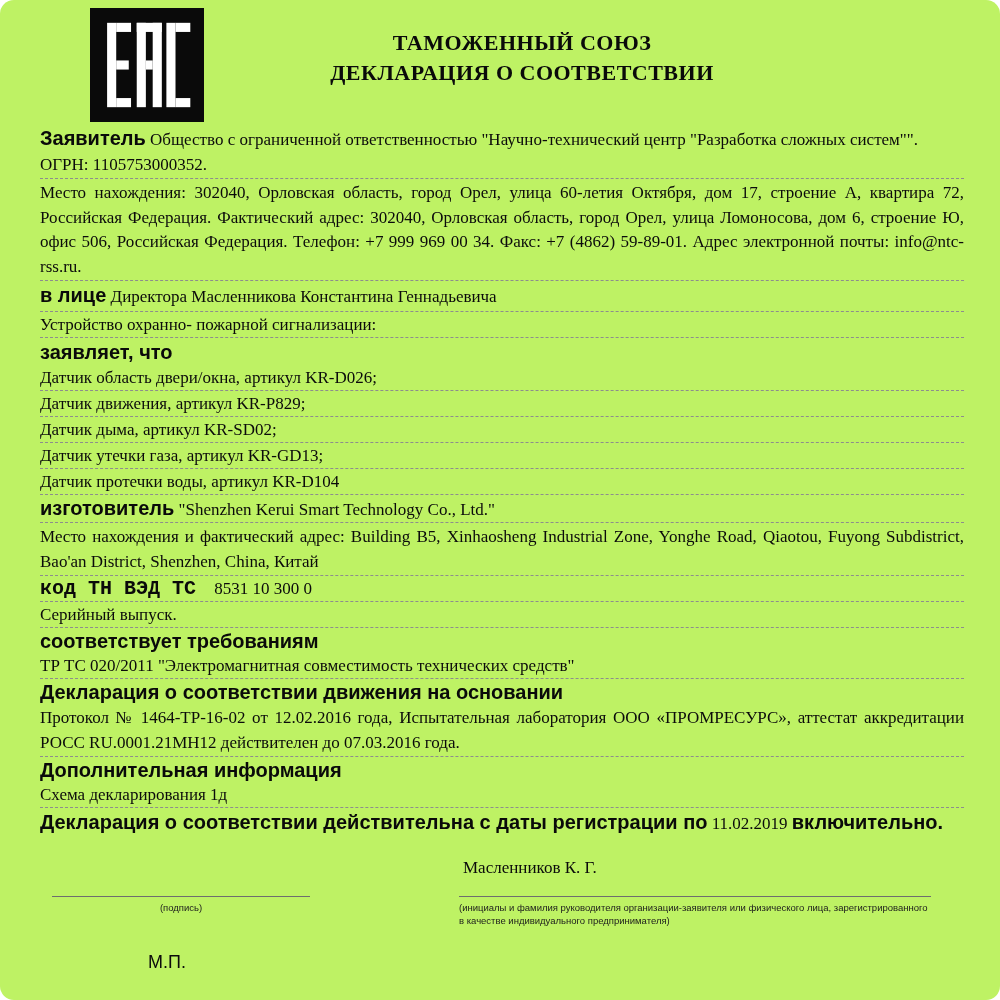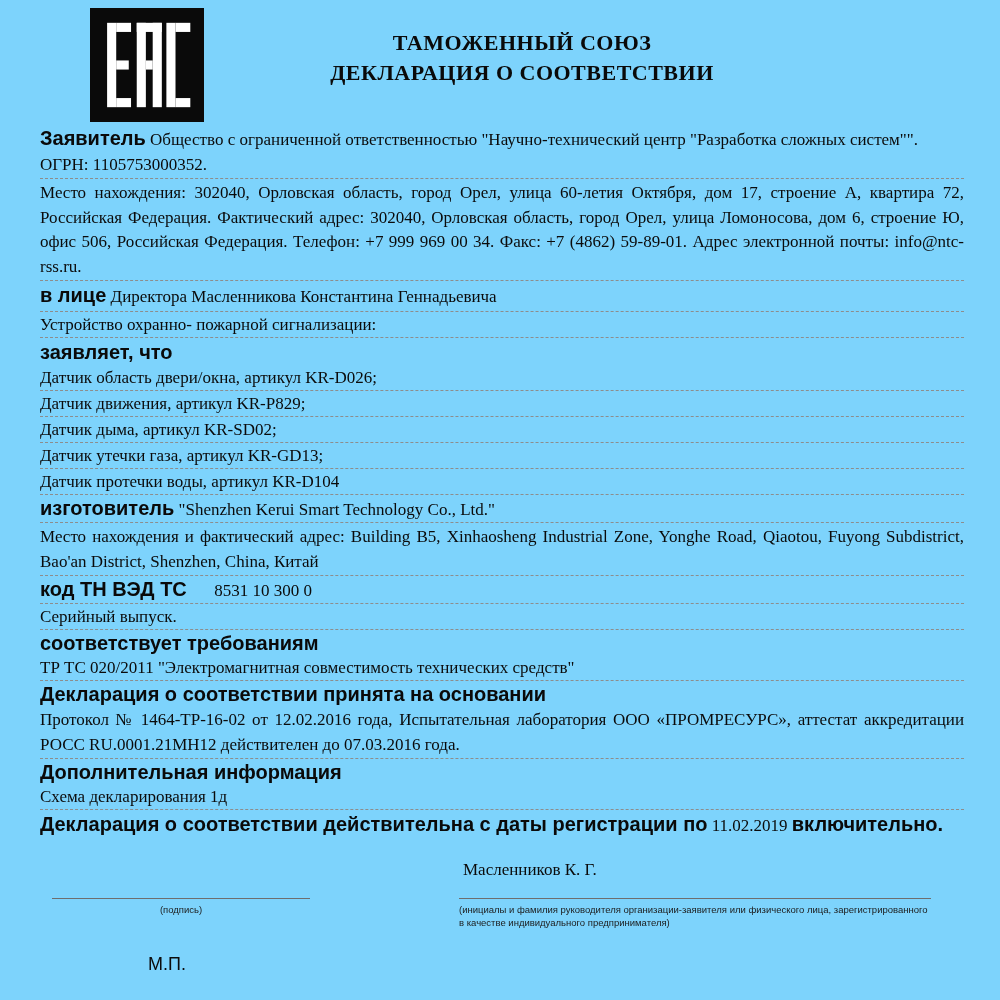--- a/index.html
+++ b/index.html
@@ -1,33 +1,33 @@
 <!DOCTYPE html>
 <html><head>
 <meta charset="utf-8">
 <style>
   html,body{margin:0;padding:0;background:#ffffff;width:1000px;height:1000px;overflow:hidden;}
-  .page{position:relative;width:1000px;height:1000px;background:#7dd3fc;color:#0b0b0b;
+  .page{position:relative;width:1000px;height:1000px;background:#bef264;color:#0b0b0b;
         font-family:"Liberation Serif", serif;font-size:17px;box-sizing:border-box;
-        padding:8px 36px 0 40px;}
+        padding:8px 36px 0 40px;border-radius:14px;}
   
   .hdr{position:relative;height:118px;}
   .logo{position:absolute;left:50px;top:0;width:114px;height:114px;}
   .title{padding-top:20px;text-align:center;margin-left:40px;
          font-family:"Liberation Serif", serif;font-weight:bold;font-size:22px;
          line-height:30px;letter-spacing:.5px;color:#0a0a0a;}
   
   .lbl{font-family:"Liberation Sans", sans-serif;font-weight:bold;font-size:20px;color:#0a0a0a;}
   .serif{font-family:"Liberation Serif", serif;}
   .row{line-height:22px;padding:0 0 1px 0;}
   .p24{line-height:24.5px;}
   .dashed{border-bottom:1.5px dashed #8d8d8d;margin-bottom:2px;}
   .j{text-align:justify;margin:0;}
   .block{display:block;}
-  .tnved-lbl{display:inline-block;width:170px;}
+  .tnved-lbl{display:inline-block;width:170px;font-family:Liberation Mono, monospace;}
   .validity{line-height:24px;}
   
   .sig{position:relative;height:130px;margin-top:22px;}
   .sig-line{border-bottom:1.5px solid #6e6e6e;}
   .sig-left{position:absolute;left:12px;top:38px;width:258px;}
   .sig-right{position:absolute;left:419px;top:0;width:472px;}
   .sig-name{padding-left:4px;margin-bottom:18px;font-size:17px;}
   .caption{font-family:"Liberation Sans", sans-serif;font-size:9.5px;color:#1c1c1c;
            line-height:13px;padding-top:4px;}
   .cap-center{text-align:center;}
@@ -106,21 +106,21 @@
   </div>
 
   <div class="row dashed serif">Серийный выпуск.</div>
 
   <div class="row">
     <span class="lbl">соответствует требованиям</span>
   </div>
   <div class="row dashed serif">ТР ТС 020/2011 "Электромагнитная совместимость технических средств"</div>
 
   <div class="row">
-    <span class="lbl">Декларация о соответствии принята на основании</span>
+    <span class="lbl">Декларация о соответствии движения на основании</span>
   </div>
   <div class="row p24 dashed">
     <p class="j serif">Протокол № 1464-ТР-16-02 от 12.02.2016 года, Испытательная лаборатория ООО «ПРОМРЕСУРС», аттестат аккредитации РОСС RU.0001.21МН12 действителен до 07.03.2016 года.</p>
   </div>
 
   <div class="row">
     <span class="lbl">Дополнительная информация</span>
   </div>
   <div class="row dashed serif">Схема декларирования 1д</div>
 

